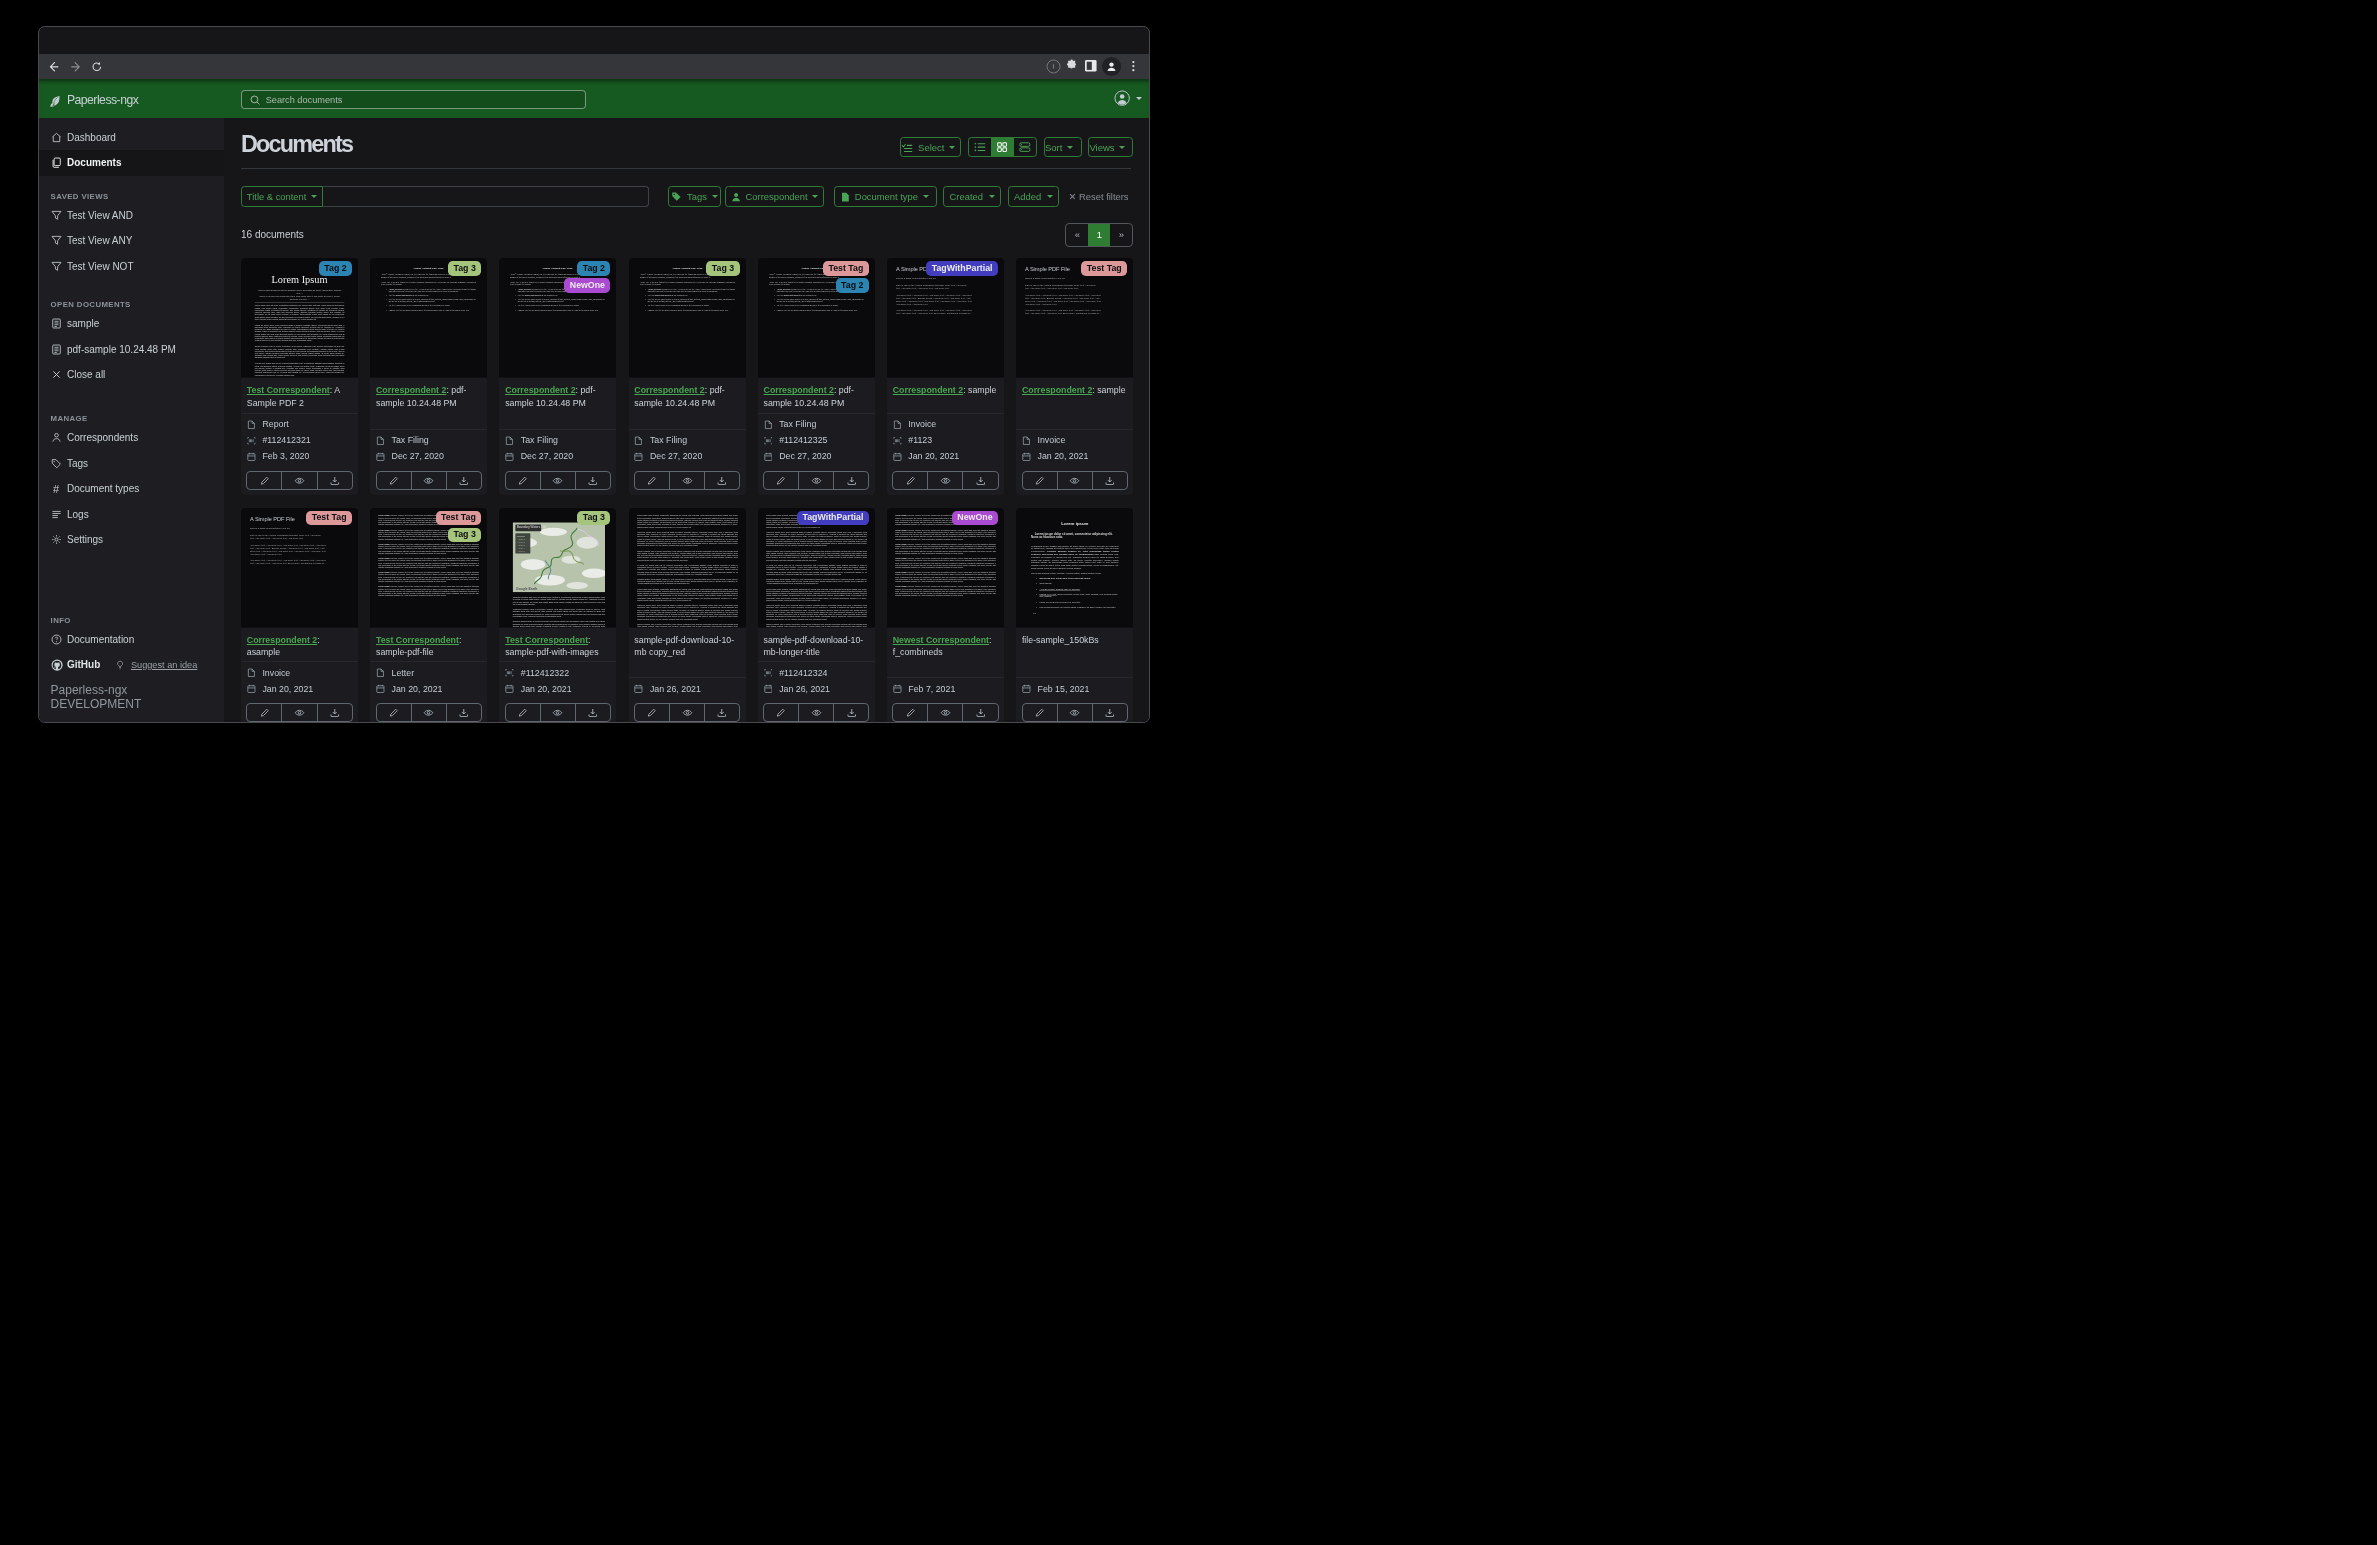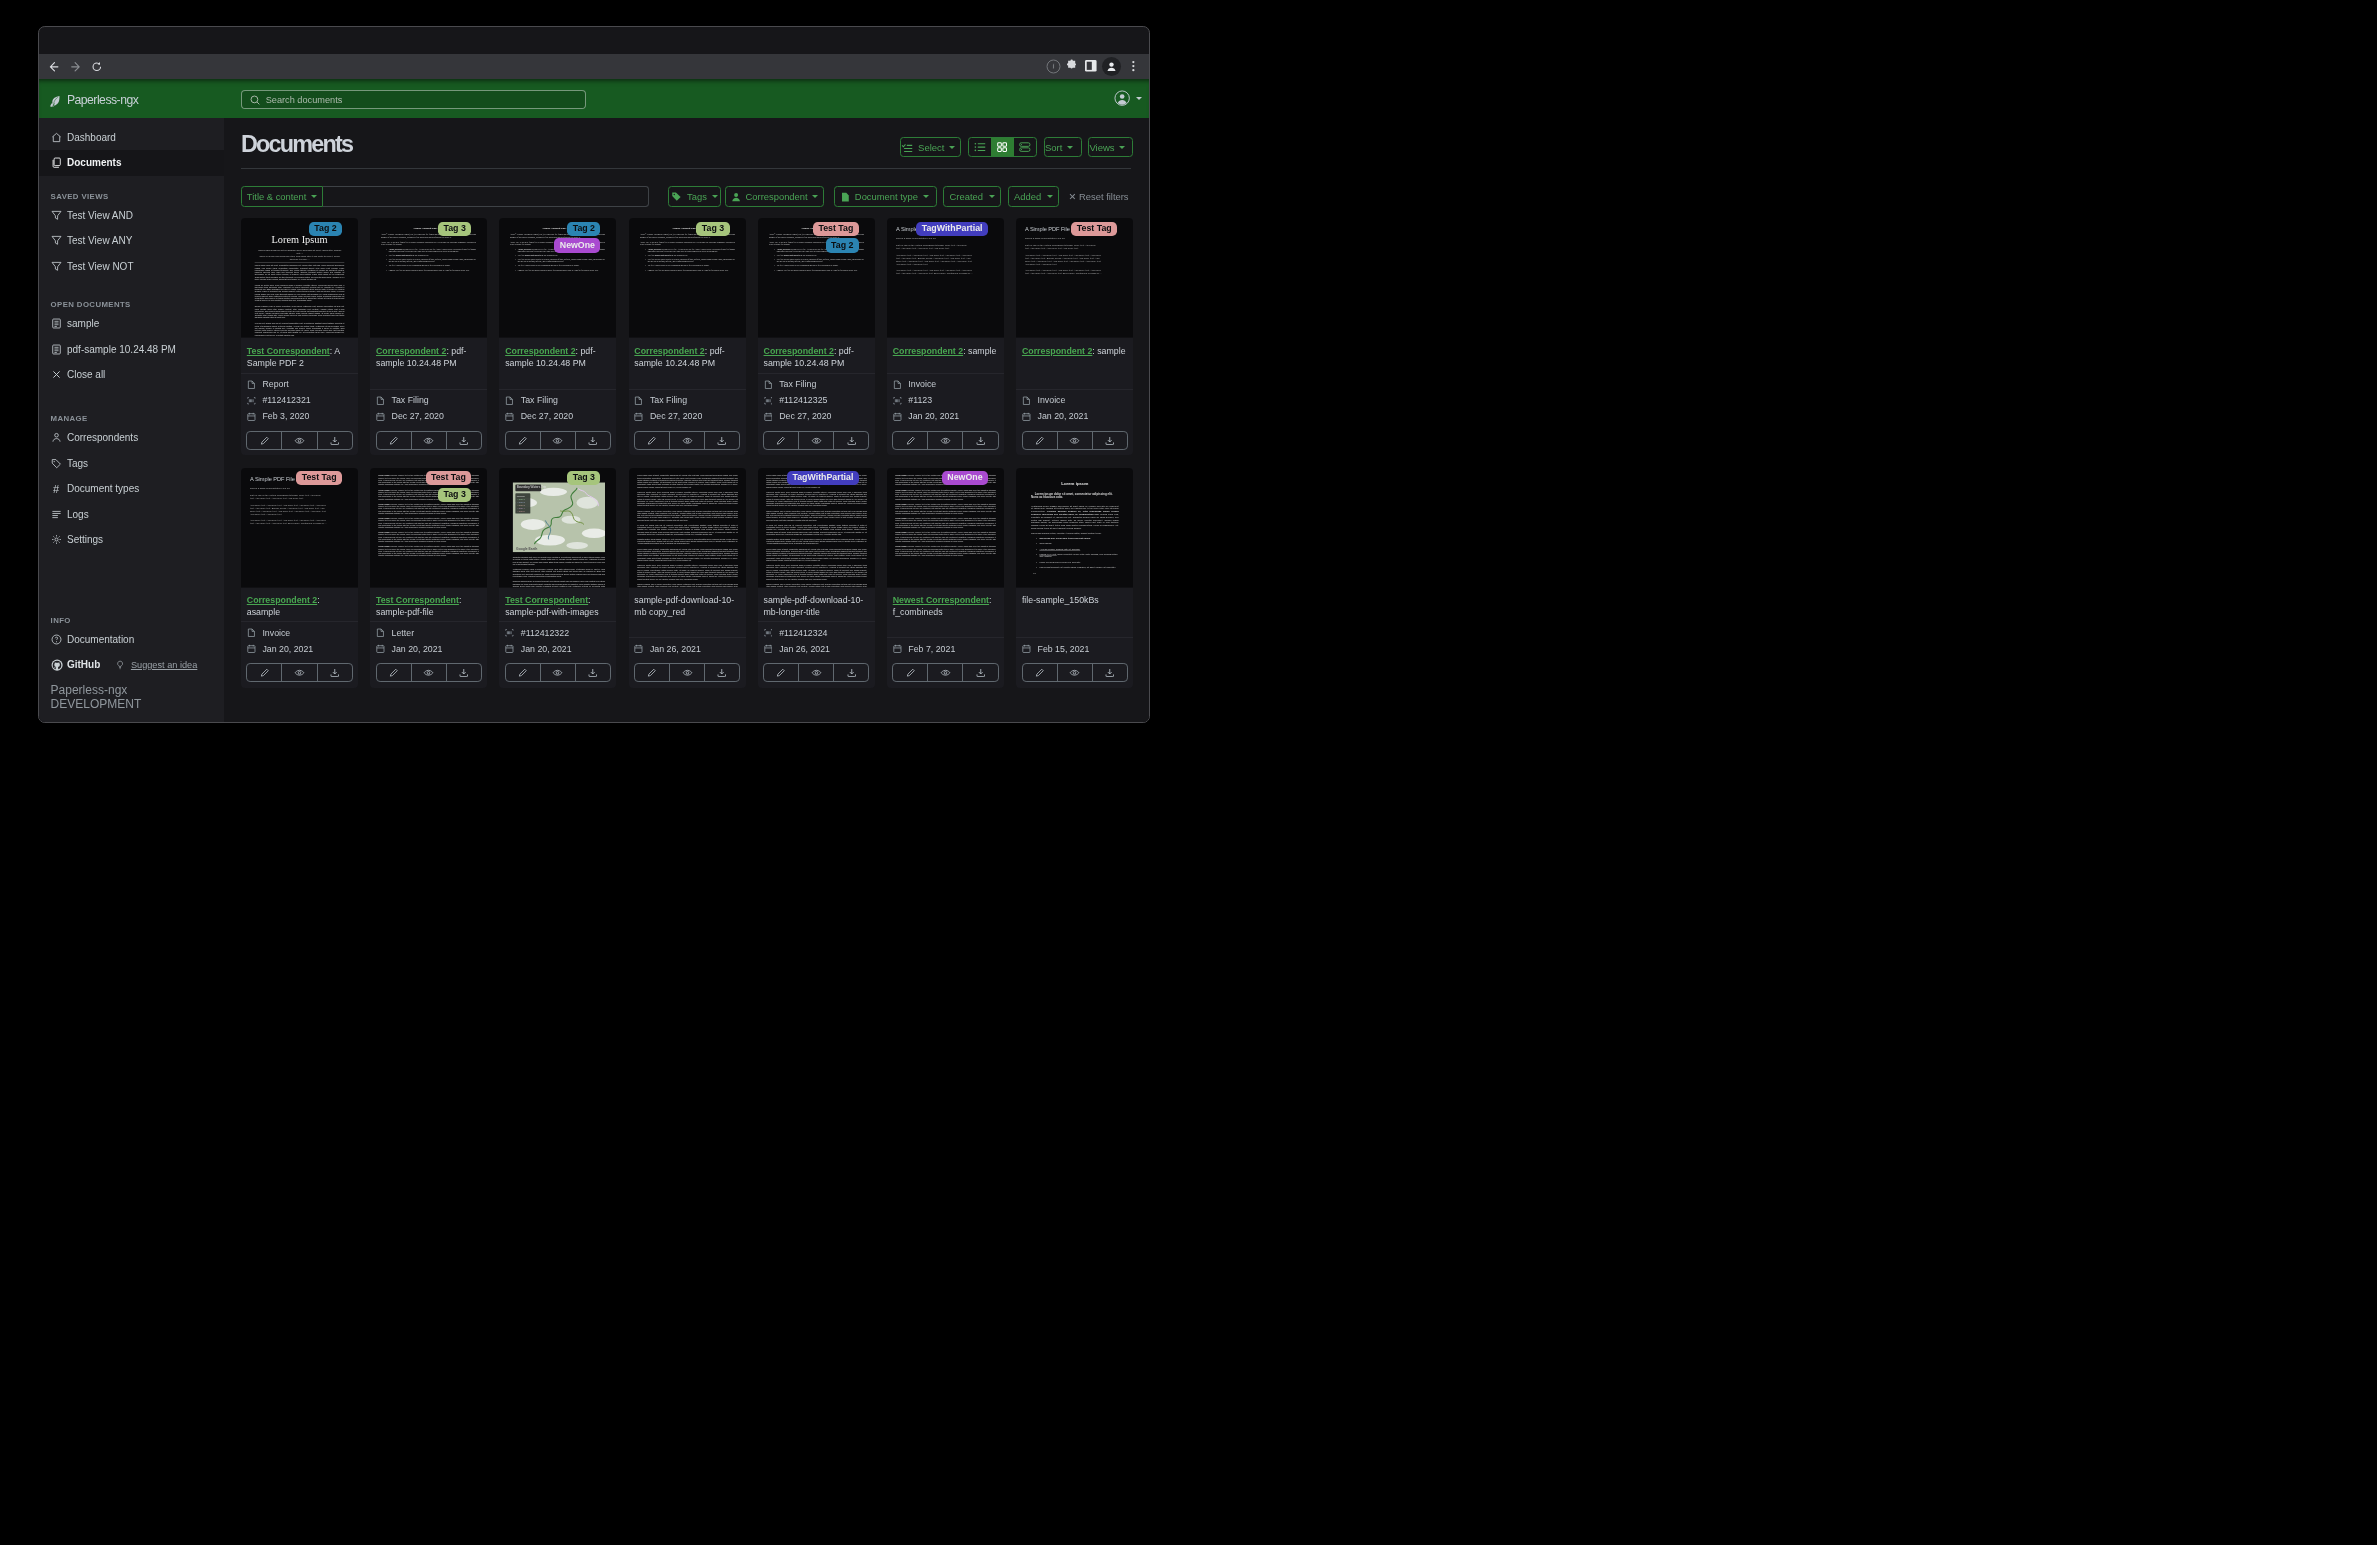--- a/index.html
+++ b/index.html
@@ -58,21 +58,21 @@
 .finput{height:20.4px;width:326px;border:0.7px solid #3e4246;border-left:none;border-radius:0 3.4px 3.4px 0;background:transparent}
 .reset{color:#878e95;font-size:9.4px;margin-left:9.5px;white-space:nowrap}
 .crow{display:flex;align-items:center;padding:16.3px 15.6px 0 17px;color:#c9ced3;font-size:10px;height:23.6px;box-sizing:content-box}
 .pag{margin-left:auto;display:flex;height:23.6px;border:0.7px solid #53575b;border-radius:4.1px;overflow:hidden}
 .pag div{width:22px;display:flex;align-items:center;justify-content:center;color:#aab6bf;font-size:9.5px}
 .pag .cur{background:#2e7d32;color:#fff}
 
 .grid{display:grid;grid-template-columns:repeat(7,117px);gap:12.2px 12.2px;padding:11.6px 0 0 17px;grid-auto-rows:min-content}
 .card{width:117px;height:237px;background:#1b1b20;border-radius:4.1px;position:relative;overflow:hidden}
 .thumb{position:relative;height:120px;background:#0a0a0c;overflow:hidden;border-bottom:0.7px solid #101013}
-.tags{position:absolute;top:3.1px;right:16px;display:flex;flex-direction:column;align-items:flex-end;gap:2.7px}
+.tags{position:absolute;top:3.1px;right:6px;display:flex;flex-direction:column;align-items:flex-end;gap:2.7px}
 .badge{font-size:8.8px;font-weight:700;padding:1.4px 5.4px;border-radius:4.8px;color:#0c0e10;white-space:nowrap;line-height:1.3}
 .ctitle{padding:6.1px 5.4px 0 5.8px;font-size:8.8px;line-height:12.4px;color:#ced3d9;height:35px}
 .clink{color:#48a650;font-weight:700;text-decoration:underline}
 
 .meta{position:absolute;left:0;right:0;bottom:31px;border-top:0.7px solid #26262c;padding:2.7px 5.4px 0 5.8px}
 .mline{display:flex;align-items:center;height:16px;color:#c6ccd2;font-size:8.8px}
 .mline svg{margin-right:6.8px;flex:0 0 8.8px}
 .facts{position:absolute;left:5.4px;right:5.4px;bottom:5.8px;height:18.4px;border:0.7px solid #60686f;border-radius:4.1px;display:flex}
 .facts div{flex:1;display:flex;align-items:center;justify-content:center;color:#c2cbd2}
 .facts div+div{border-left:0.7px solid #60686f}
@@ -327,20 +327,28 @@
             <svg width="8.8" height="10.2" viewBox="0 0 13 15" fill="none">
               <path d="M1.5 1h6.3L11.5 5v9H1.5V1Z" fill="#4aa455"></path>
             </svg>
             <span style="margin-left:4.8px">Document type</span>
             <span class="caret"></span>
           </div>
 <div class="fbtn" style="width:58px;margin-left:6.8px">Created<span class="caret" style="margin-left:6.1px"></span></div>
 <div class="fbtn" style="width:51px;margin-left:6.8px">Added<span class="caret" style="margin-left:6.1px"></span></div>
 <span class="reset">✕ Reset filters</span>
 </div>
+<div class="crow">
+          <span>16 documents</span>
+<div class="pag">
+            <div>«</div>
+            <div class="cur">1</div>
+            <div>»</div>
+          </div>
+        </div>
 <div class="grid">
           <div class="card">
             <div class="thumb">
               <div class="pg" style="padding:48px 41px 0">
 <div style="text-align:center;font-family:'Liberation Serif',serif;font-size:31px;color:#f0f0f0">Lorem Ipsum</div>
 <div style="text-align:center;font-size:6.5px;font-style:italic;color:#b5b5b5;margin-top:10.2px;line-height:1.3">"Neque porro quisquam est qui dolorem ipsum quia dolor sit amet, consectetur, adipisci velit..."<br>"There is no one who loves pain itself, who seeks after it and wants to have it, simply because it is pain..."</div>
 <div style="border-top:1px solid #9a9a9a;margin-top:6.1px"></div>
 <div class="tj" style="font-size:5.6px;line-height:1.2;margin-top:5.4px">Lorem ipsum dolor sit amet, consectetur adipiscing elit. Mauris vitae erat nibh. Morbi imperdiet scelerisque massa, non ornare turpis elementum consectetur. Praesent laoreet vitae libero eget pulvinar. Fusce malesuada massa at tincidunt tincidunt. Orci varius natoque penatibus et magnis dis parturient montes, nascetur ridiculus mus. Nam sed tincidunt turpis. Quisque tincidunt dictum augue sed egestas. Ut scelerisque leo sit amet lectus vehicula, et posuere enim porttitor. Fusce porta varius elit vel consequat. Class aptent taciti sociosqu ad litora torquent per conubia nostra, per inceptos himenaeos. Quisque in ex libero. Nullam augue mauris, blandit sit amet neque eu, viverra congue est.</div>
 <div class="tj" style="font-size:5.6px;line-height:1.2;margin-top:11px">Mauris ac auctor dolor. Proin maximus quam id magna vulputate ultrices. Maecenas lacinia dolor eros, a bibendum tellus bibendum vitae. Praesent vel neque imperdiet, eleifend est vel, pharetra ex. Vivamus a hendrerit nisl. Etiam dignissim sed arcu in cursus. Pellentesque rutrum semper justo, ut ornare mi vehicula sodales. Fusce ut imperdiet nisl. Nullam suscipit, lectus et semper ornare, ante nisi semper lorem, in viverra mauris augue non eros. Nam tincidunt mauris mi, nec congue est bibendum vel. Morbi ullamcorper eros at tempus suscipit. Nunc mattis sed lectus at eleifend. Morbi convallis augue metus, accumsan malesuada elit consectetur quis. Donec vel turpis efficitur, malesuada ligula ut, blandit dui. Integer at purus et quam blandit volutpat. Donec vel orci efficitur, sodales diam nec, malesuada ipsum.</div>
 <div class="tj" style="font-size:5.6px;line-height:1.2;margin-top:11px">Nullam euismod, odio in ornare fermentum, nunc sapien vestibulum erat, aliquam elementum est sed erat. Proin facilisis lacus vitae magna volutpat, vitae commodo velit volutpat. Aliquam rutrum erat a nibh elementum, quis eleifend nulla fringilla. Proin sed velit pulvinar est consequat rhoncus ut non augue. Cras id velit purus. Aliquam convallis venenatis ultrices. Nam pulvinar aliquet magna, at ornare ligula cursus vel. Curabitur vitae cursus ante. Morbi congue lorem ac ante pretium commodo. Nulla imperdiet diam eget tortor dignissim egestas vitae sit amet sem.</div>

